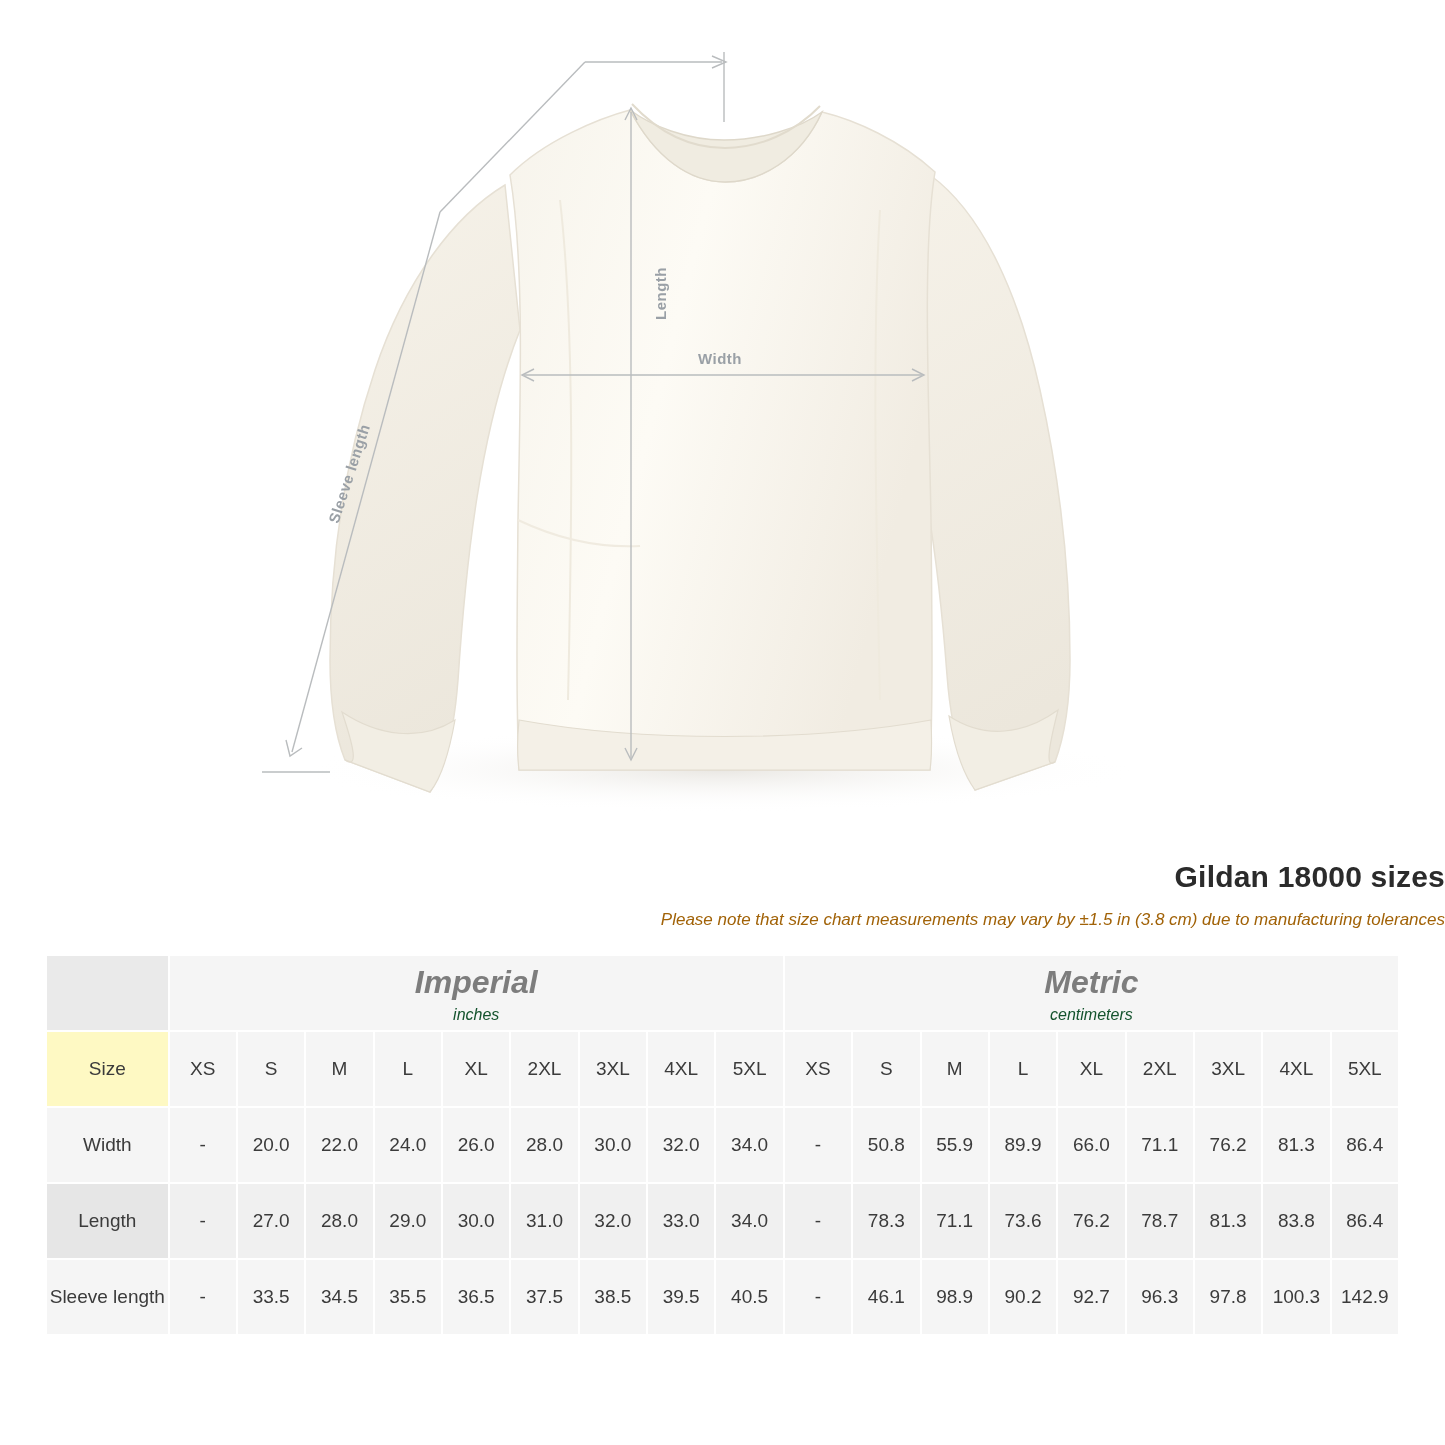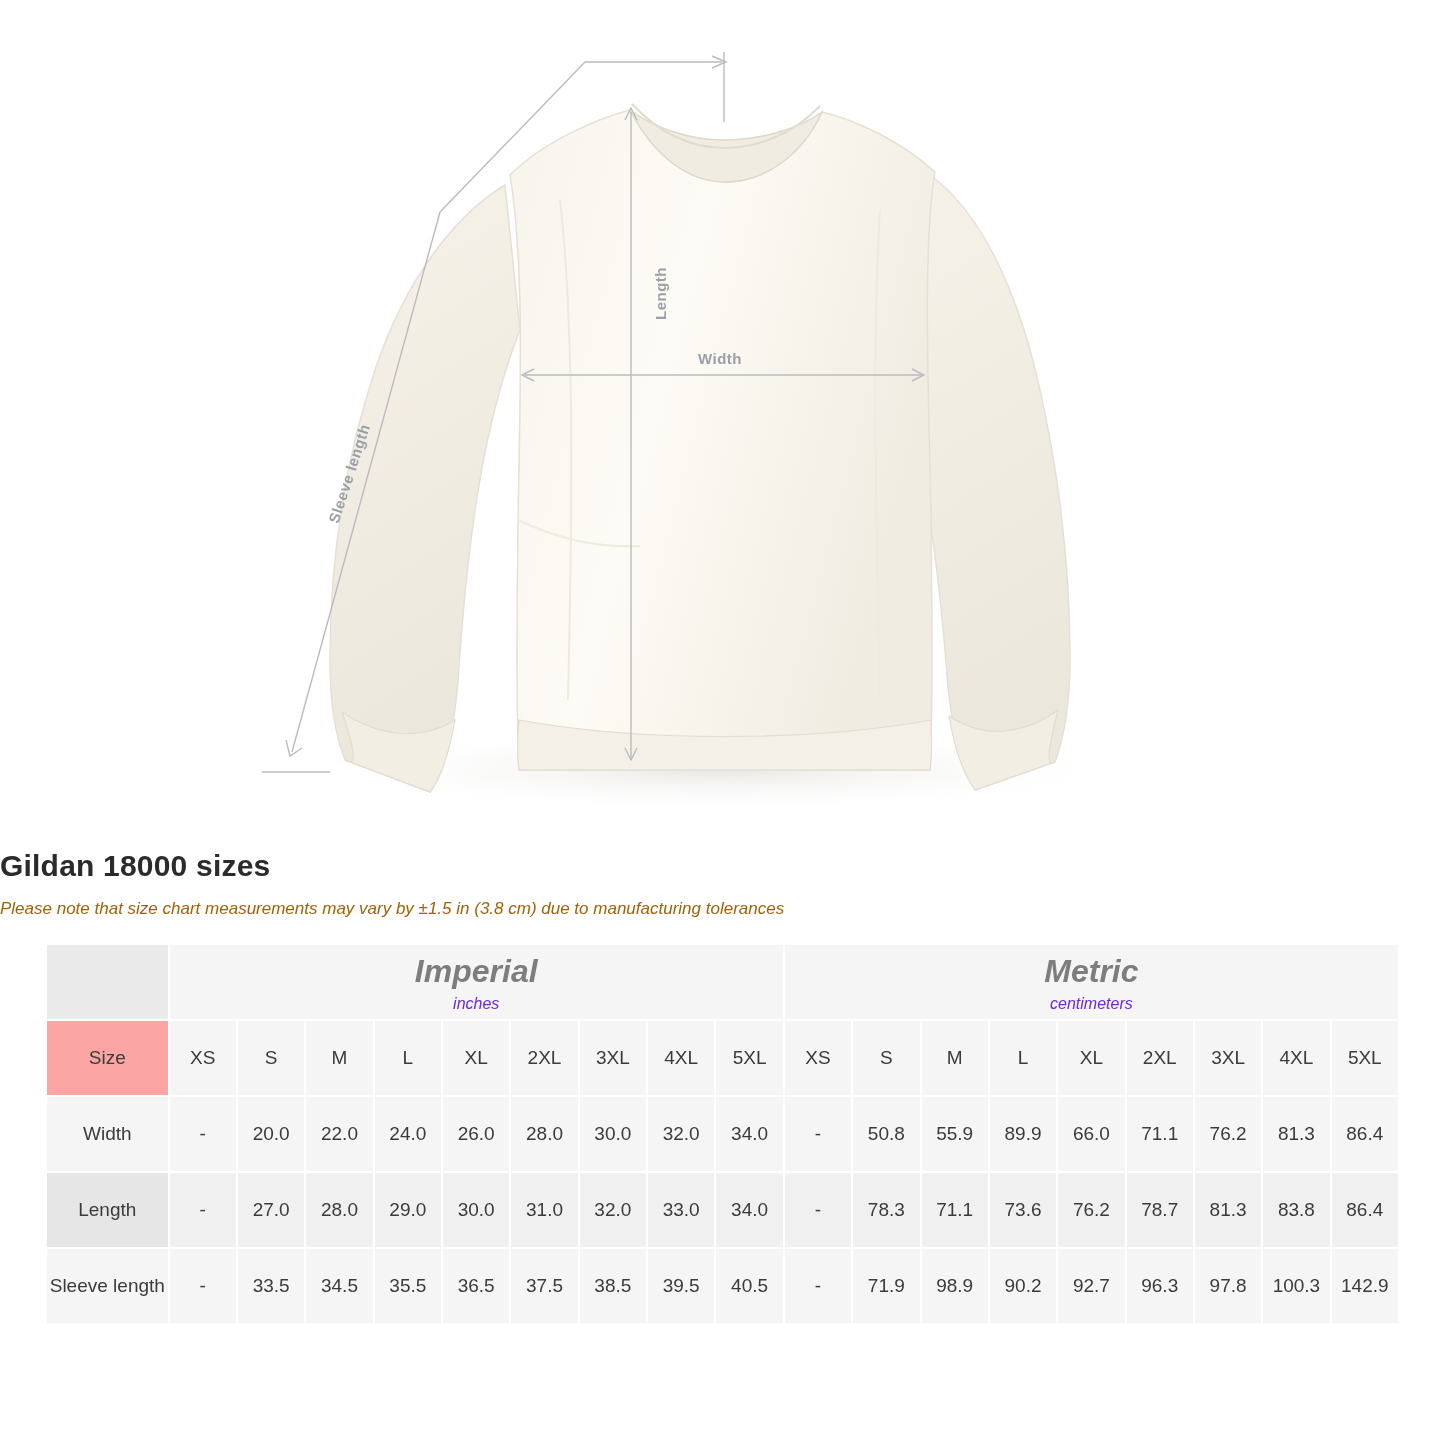--- a/index.html
+++ b/index.html
@@ -43,22 +43,22 @@
     transform: rotate(-90deg);
     transform-origin: left top;
   }
   .dim-label.sleeve {
     transform: rotate(-72deg);
     transform-origin: left top;
   }
 
   
   .title-block {
-    text-align: left;
-    margin-top: 19px;
+    text-align: right;
+    margin-top: 30px;
   }
   .chart-title {
     font-size: 30px;
     font-weight: bold;
     color: #2b2b2b;
     letter-spacing: 0.2px;
   }
   .chart-note {
     margin-top: 16px;
     font-size: 17px;
@@ -94,31 +94,31 @@
   .unit-name {
     font-size: 32px;
     font-style: italic;
     font-weight: bold;
     color: #7d7d7d;
     line-height: 1.25;
   }
   .unit-sub {
     font-size: 16px;
     font-style: italic;
-    color: #6d28d9;
+    color: #14532d;
     margin-top: 4px;
   }
   .head-row td {
     background: #f0f0f0;
     font-weight: bold;
     font-size: 19px;
     color: #3b3b3b;
   }
   .head-row td.corner {
-    background: #fca5a5;
+    background: #fef9c3;
   }
   .row-label {
     font-weight: bold;
     font-size: 19px;
     color: #3b3b3b;
     background: #ebebeb;
   }
   tr.alt td {
     background: #f0f0f0;
   }
@@ -323,21 +323,21 @@
             <td>-</td>
             <td>33.5</td>
             <td>34.5</td>
             <td>35.5</td>
             <td>36.5</td>
             <td>37.5</td>
             <td>38.5</td>
             <td>39.5</td>
             <td>40.5</td>
             <td>-</td>
-            <td>71.9</td>
+            <td>46.1</td>
             <td>98.9</td>
             <td>90.2</td>
             <td>92.7</td>
             <td>96.3</td>
             <td>97.8</td>
             <td>100.3</td>
             <td>142.9</td>
           </tr>
         </tbody>
     </table>

